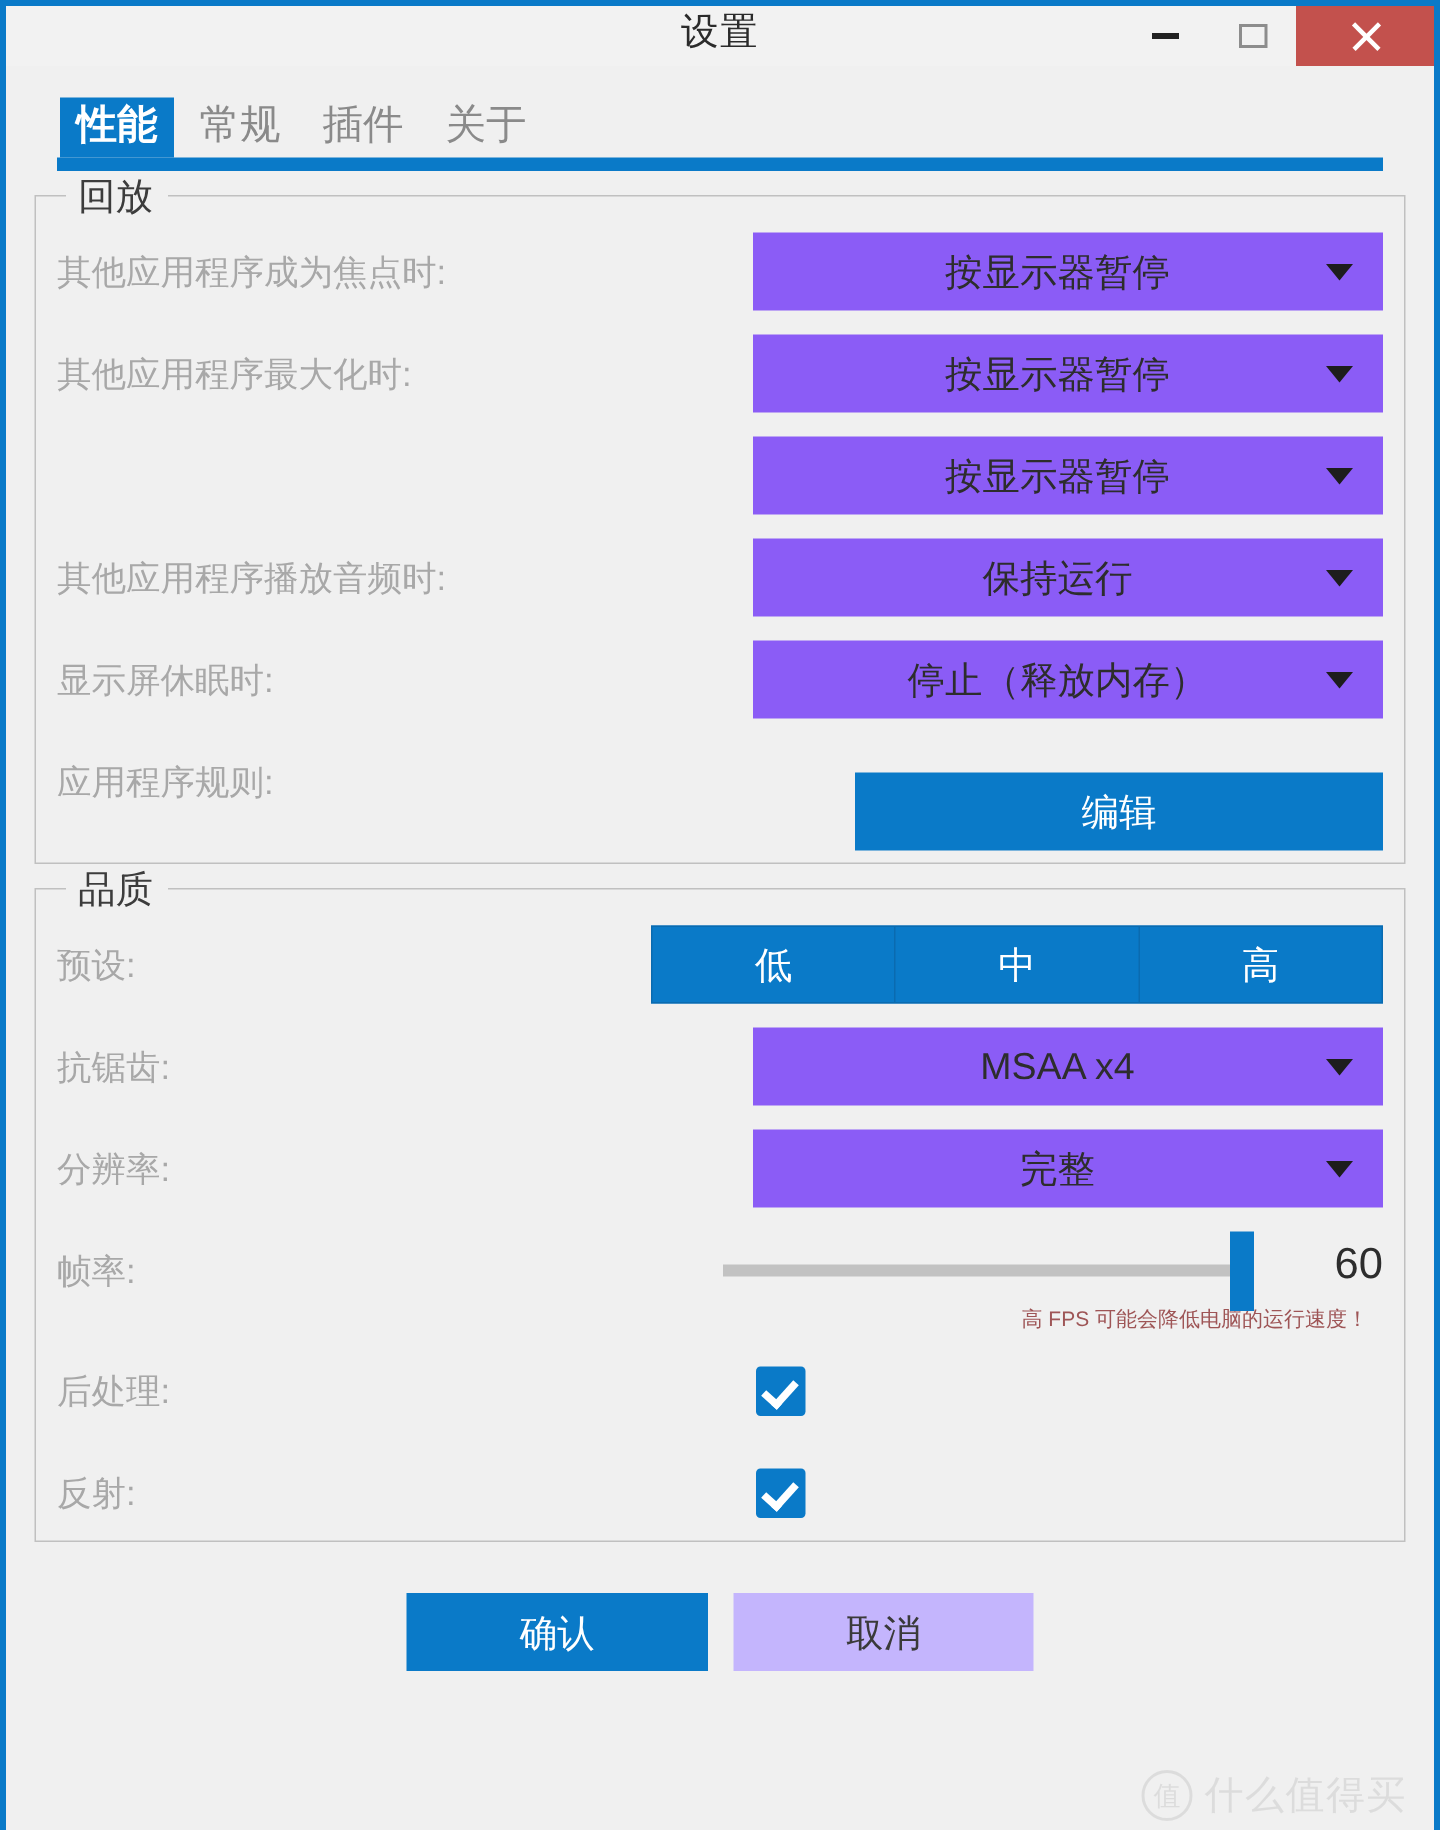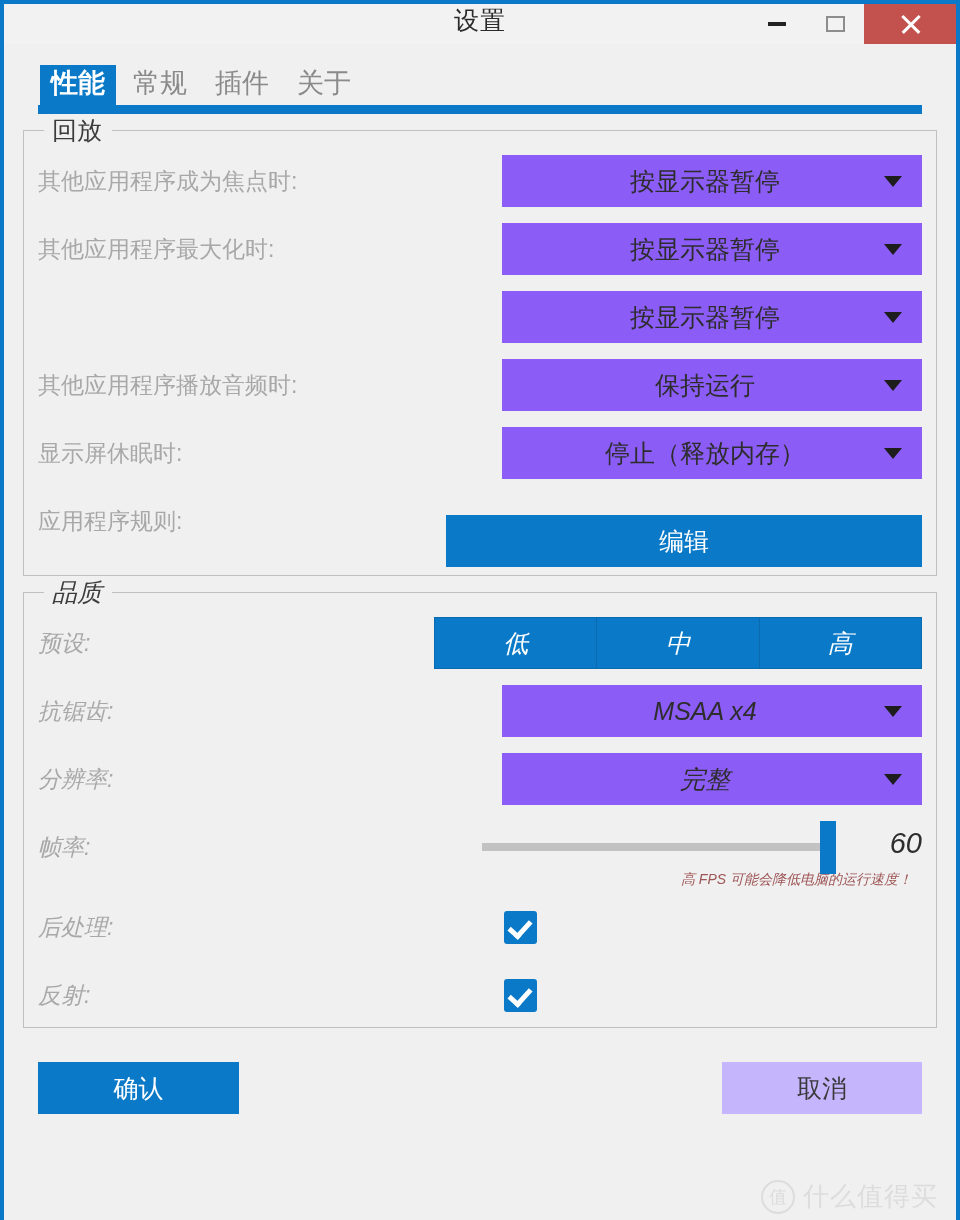--- a/index.html
+++ b/index.html
@@ -136,21 +136,21 @@
     padding: 0 14px 16px 14px;
     box-sizing: border-box;
   }
   fieldset.group > legend {
     font-size: 25px;
     color: #3c3c3c;
     padding: 0 10px 0 8px;
     margin-left: 6px;
   }
   .group-playback { margin-top: 22px; height: 462px; }
-  .group-quality  { margin-top: 30px; height: 452px; font-style: italic; }
+  .group-quality  { margin-top: 30px; height: 452px; }
 
   .row {
     display: flex;
     align-items: center;
     height: 68px;
   }
   .row-label {
     font-size: 23px;
     color: #a8a8a8;
     white-space: nowrap;
@@ -185,21 +185,21 @@
     right: 20px;
     width: 0;
     height: 0;
     border-left: 9px solid transparent;
     border-right: 9px solid transparent;
     border-top: 11px solid #1d1d1d;
   }
 
   
   .btn-primary {
-    width: 476px;
+    width: 352px;
     height: 52px;
     background: #0a7ac8;
     color: #ffffff;
     font-size: 25px;
     border: none;
     display: flex;
     align-items: center;
     justify-content: center;
     font-family: inherit;
     cursor: default;
@@ -298,21 +298,21 @@
     width: 9px;
     height: 17px;
     border: solid #ffffff;
     border-width: 0 5px 5px 0;
     transform: rotate(42deg);
   }
 
   
   .footer {
     display: flex;
-    justify-content: space-between;
+    justify-content: center;
     padding: 0 34px;
     margin-top: 34px;
   }
   .btn-confirm {
     width: 201px;
     height: 52px;
     background: #0a7ac8;
     color: #ffffff;
     font-size: 25px;
     border: none;

